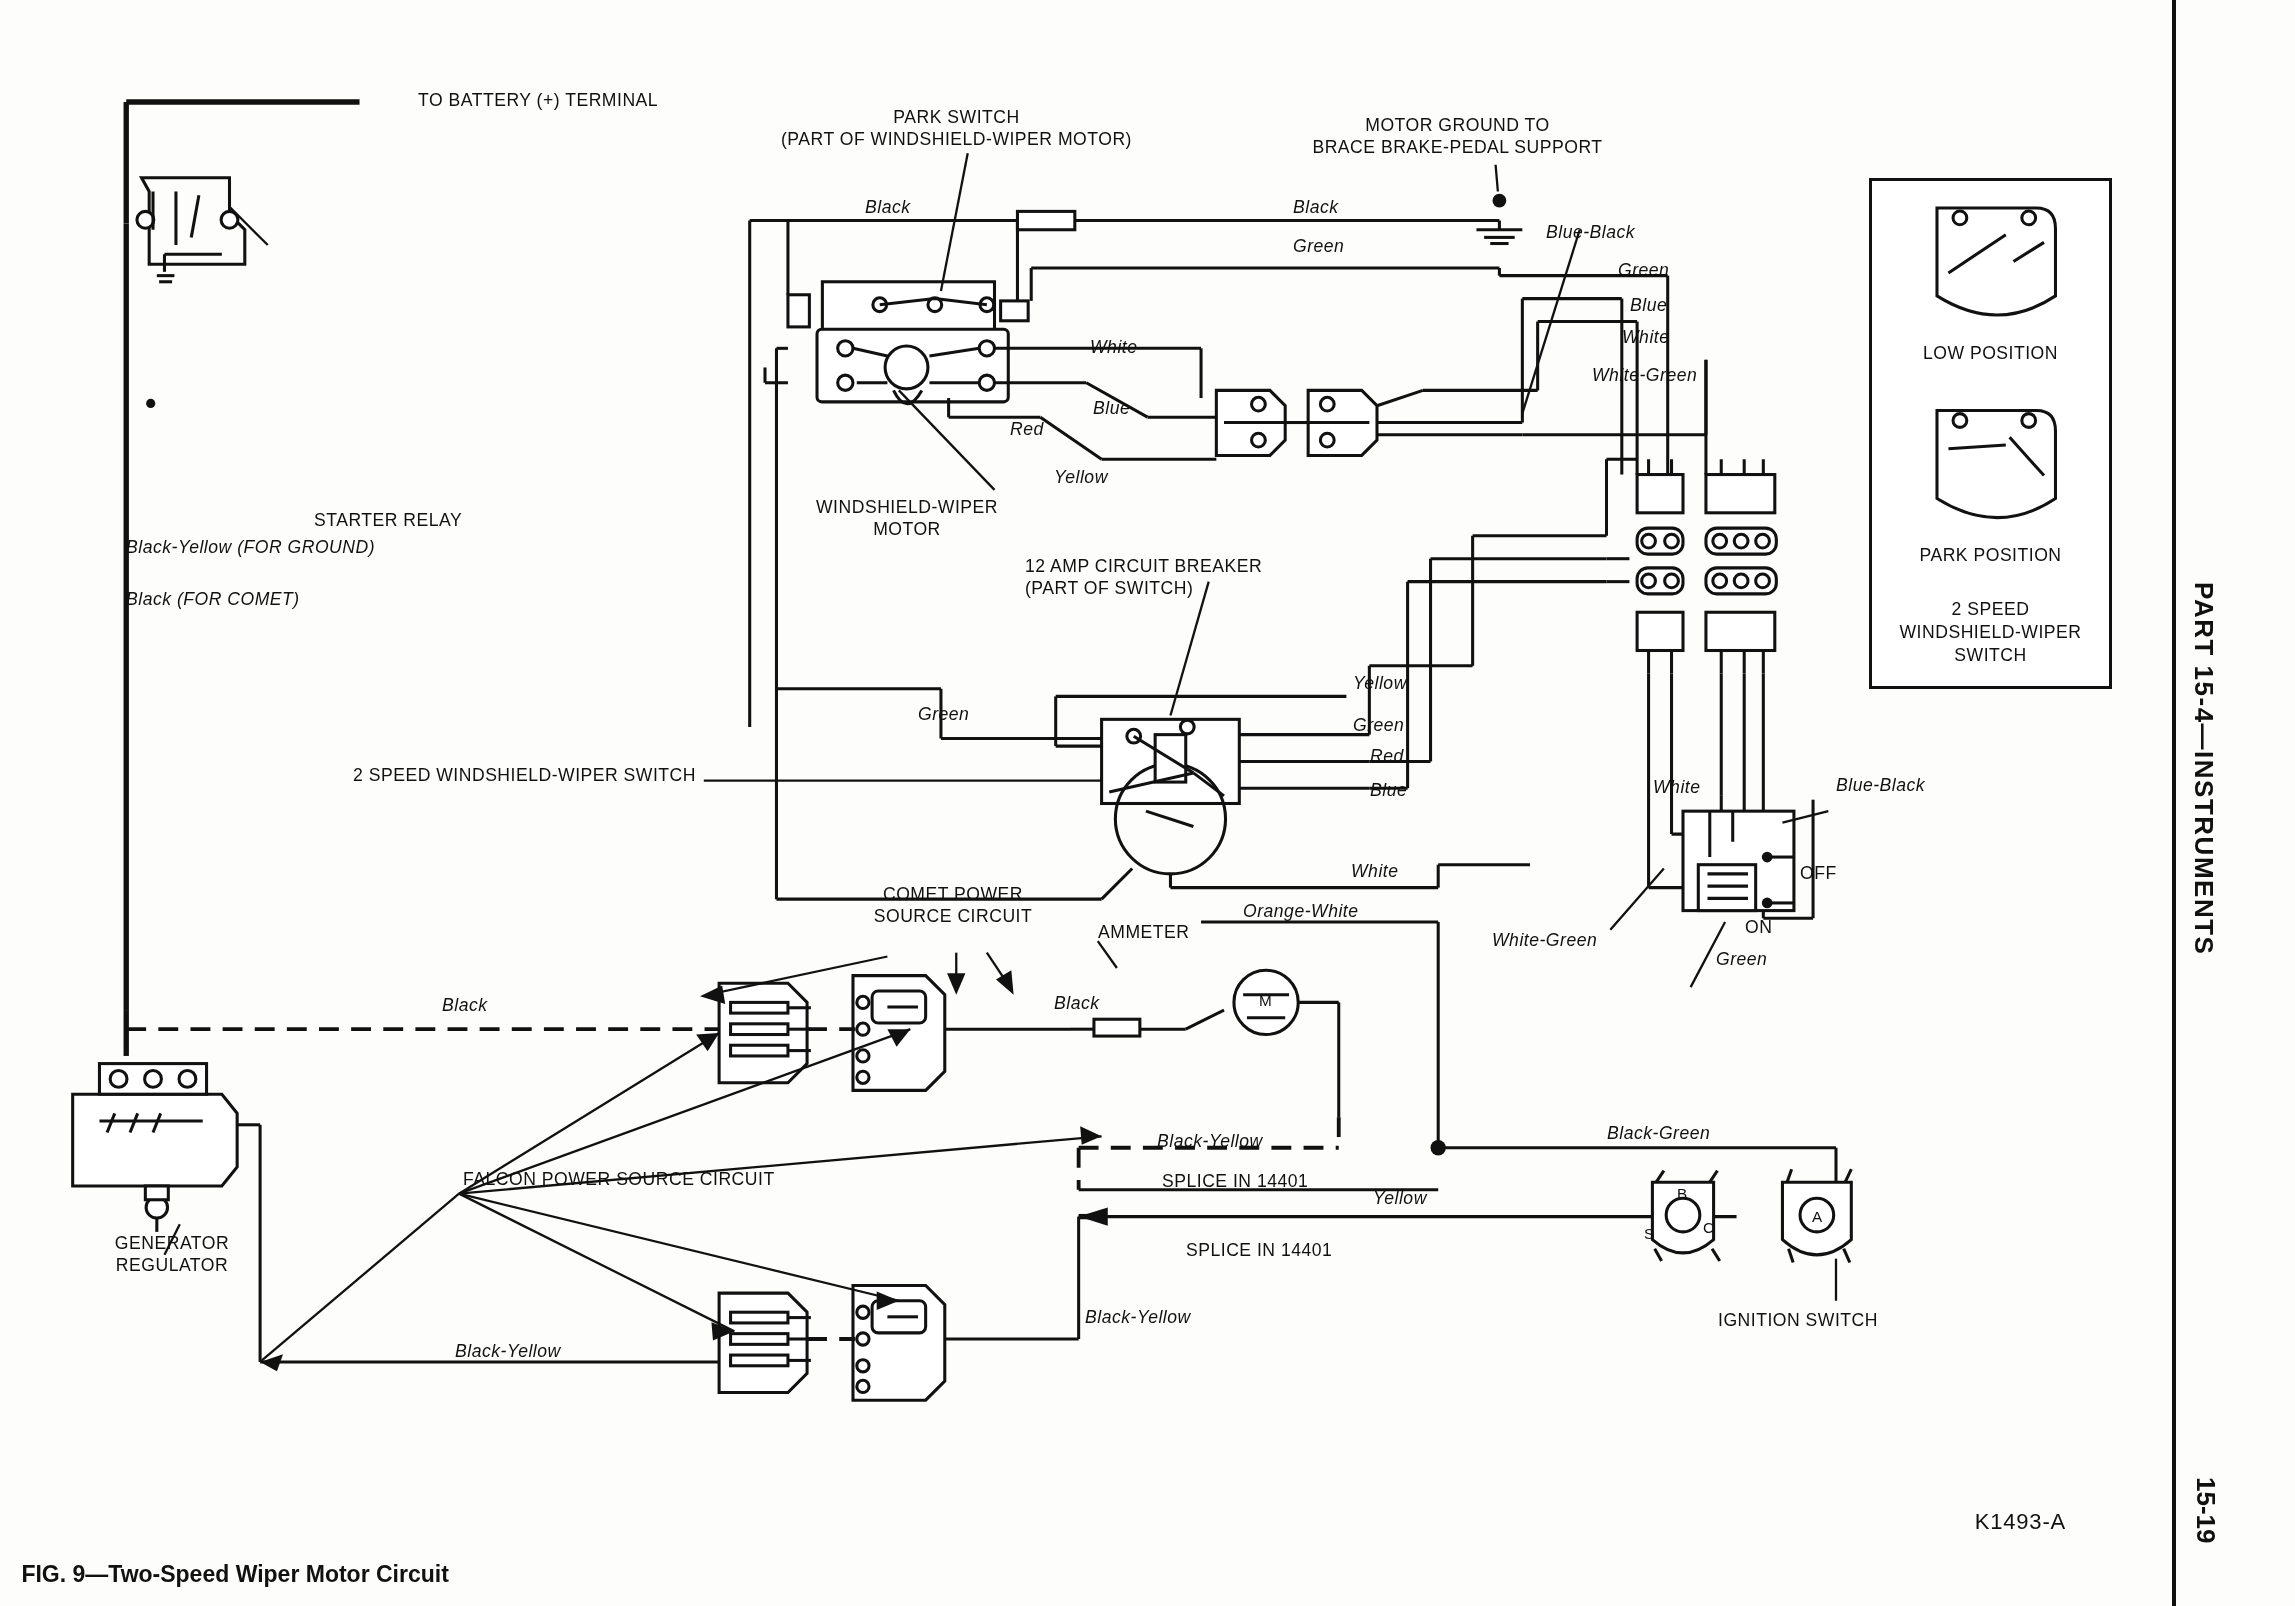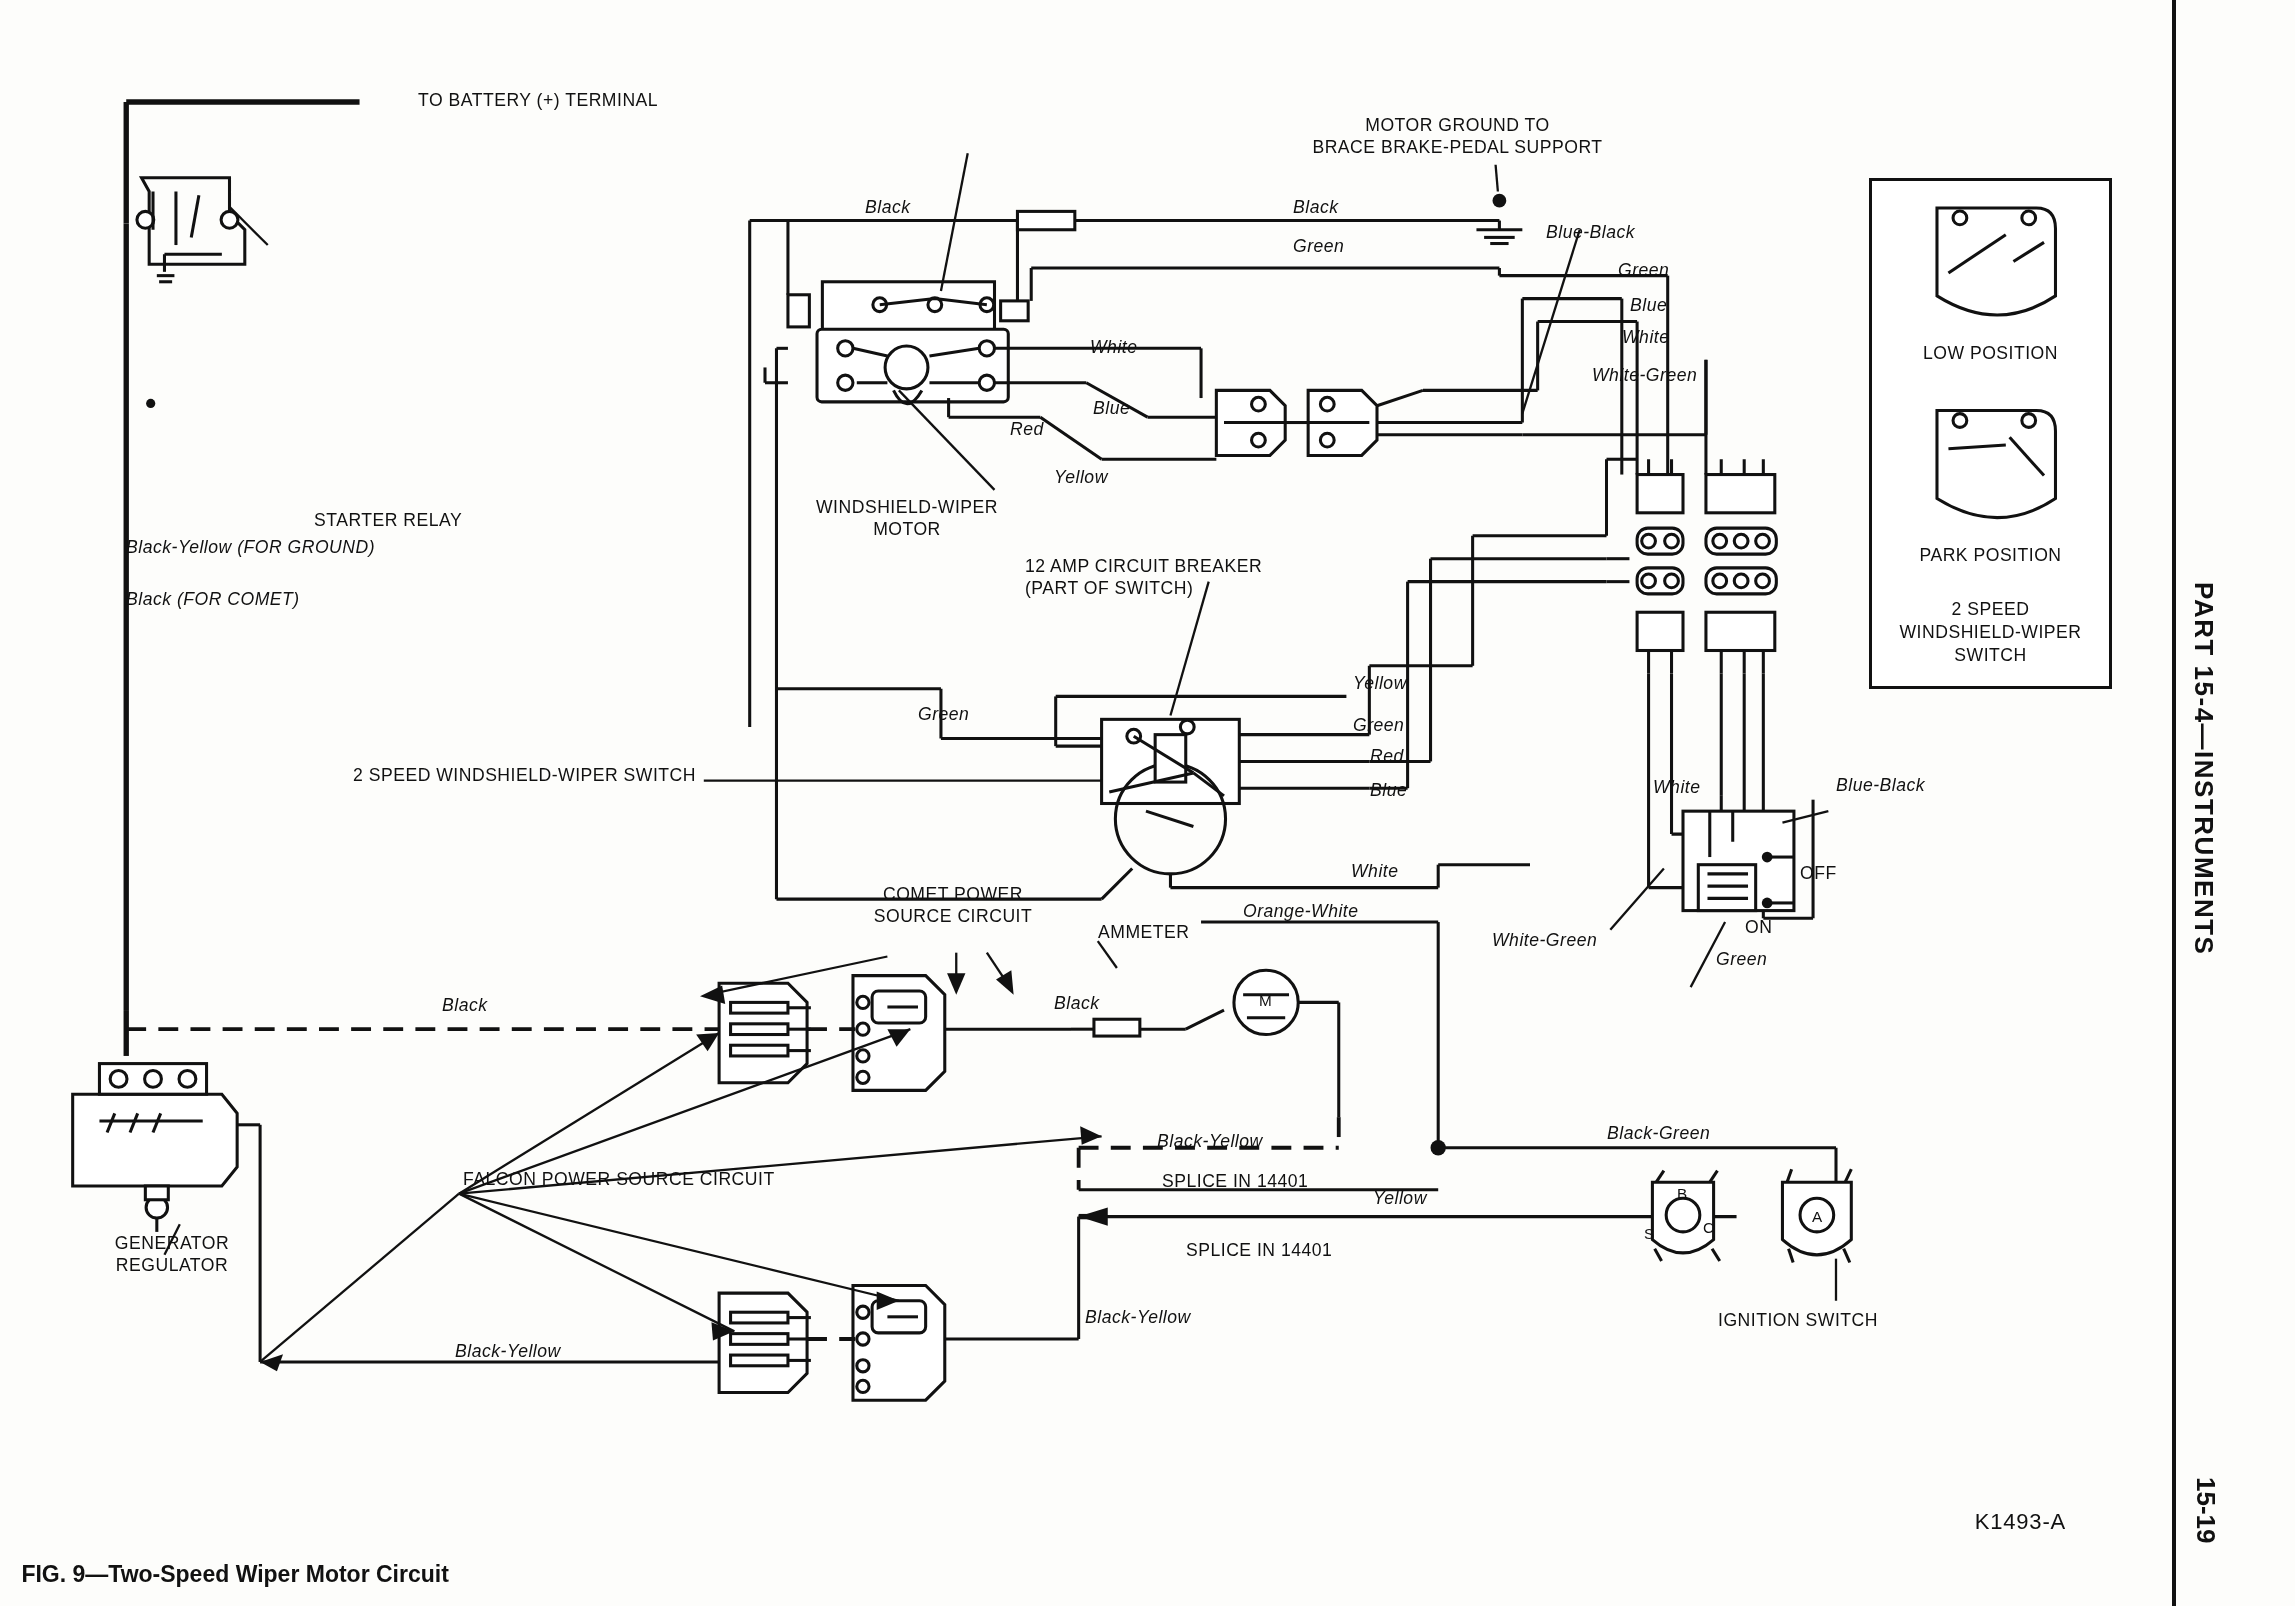--- a/index.html
+++ b/index.html
@@ -451,20 +451,22 @@
 
     <path class="leader" d="M1265 200 L1230 380"></path>
     <path class="leader" d="M1955 215 L1958 250"></path>
     <path class="leader" d="M1300 640 L1175 510"></path>
     <path class="leader" d="M1580 760 L1530 935"></path>
     <path class="leader" d="M350 320 L300 270"></path>
   </svg>
 
   <div class="lbl" style="left:373px; top:90px;margin-left:45px;">TO BATTERY (+) TERMINAL</div>
   <div class="lbl" style="left:314px; top:510px;">STARTER RELAY</div>
+  <div class="lbl c" style="left:750px; top:107px; width:413px;">PARK SWITCH
+(PART OF WINDSHIELD-WIPER MOTOR)</div>
   <div class="lbl c" style="left:1293px; top:115px; width:329px;">MOTOR GROUND TO
 BRACE BRAKE-PEDAL SUPPORT</div>
   <div class="lbl c" style="left:792px; top:497px; width:230px;">WINDSHIELD-WIPER
 MOTOR</div>
   <div class="lbl" style="left:1025px; top:556px;">12 AMP CIRCUIT BREAKER
 (PART OF SWITCH)</div>
   <div class="lbl r" style="left:222px; top:765px; width:474px;">2 SPEED WINDSHIELD-WIPER SWITCH</div>
   <div class="lbl c" style="left:846px; top:884px; width:214px;">COMET POWER
 SOURCE CIRCUIT</div>
   <div class="lbl" style="left:463px; top:1169px;">FALCON POWER SOURCE CIRCUIT</div>

